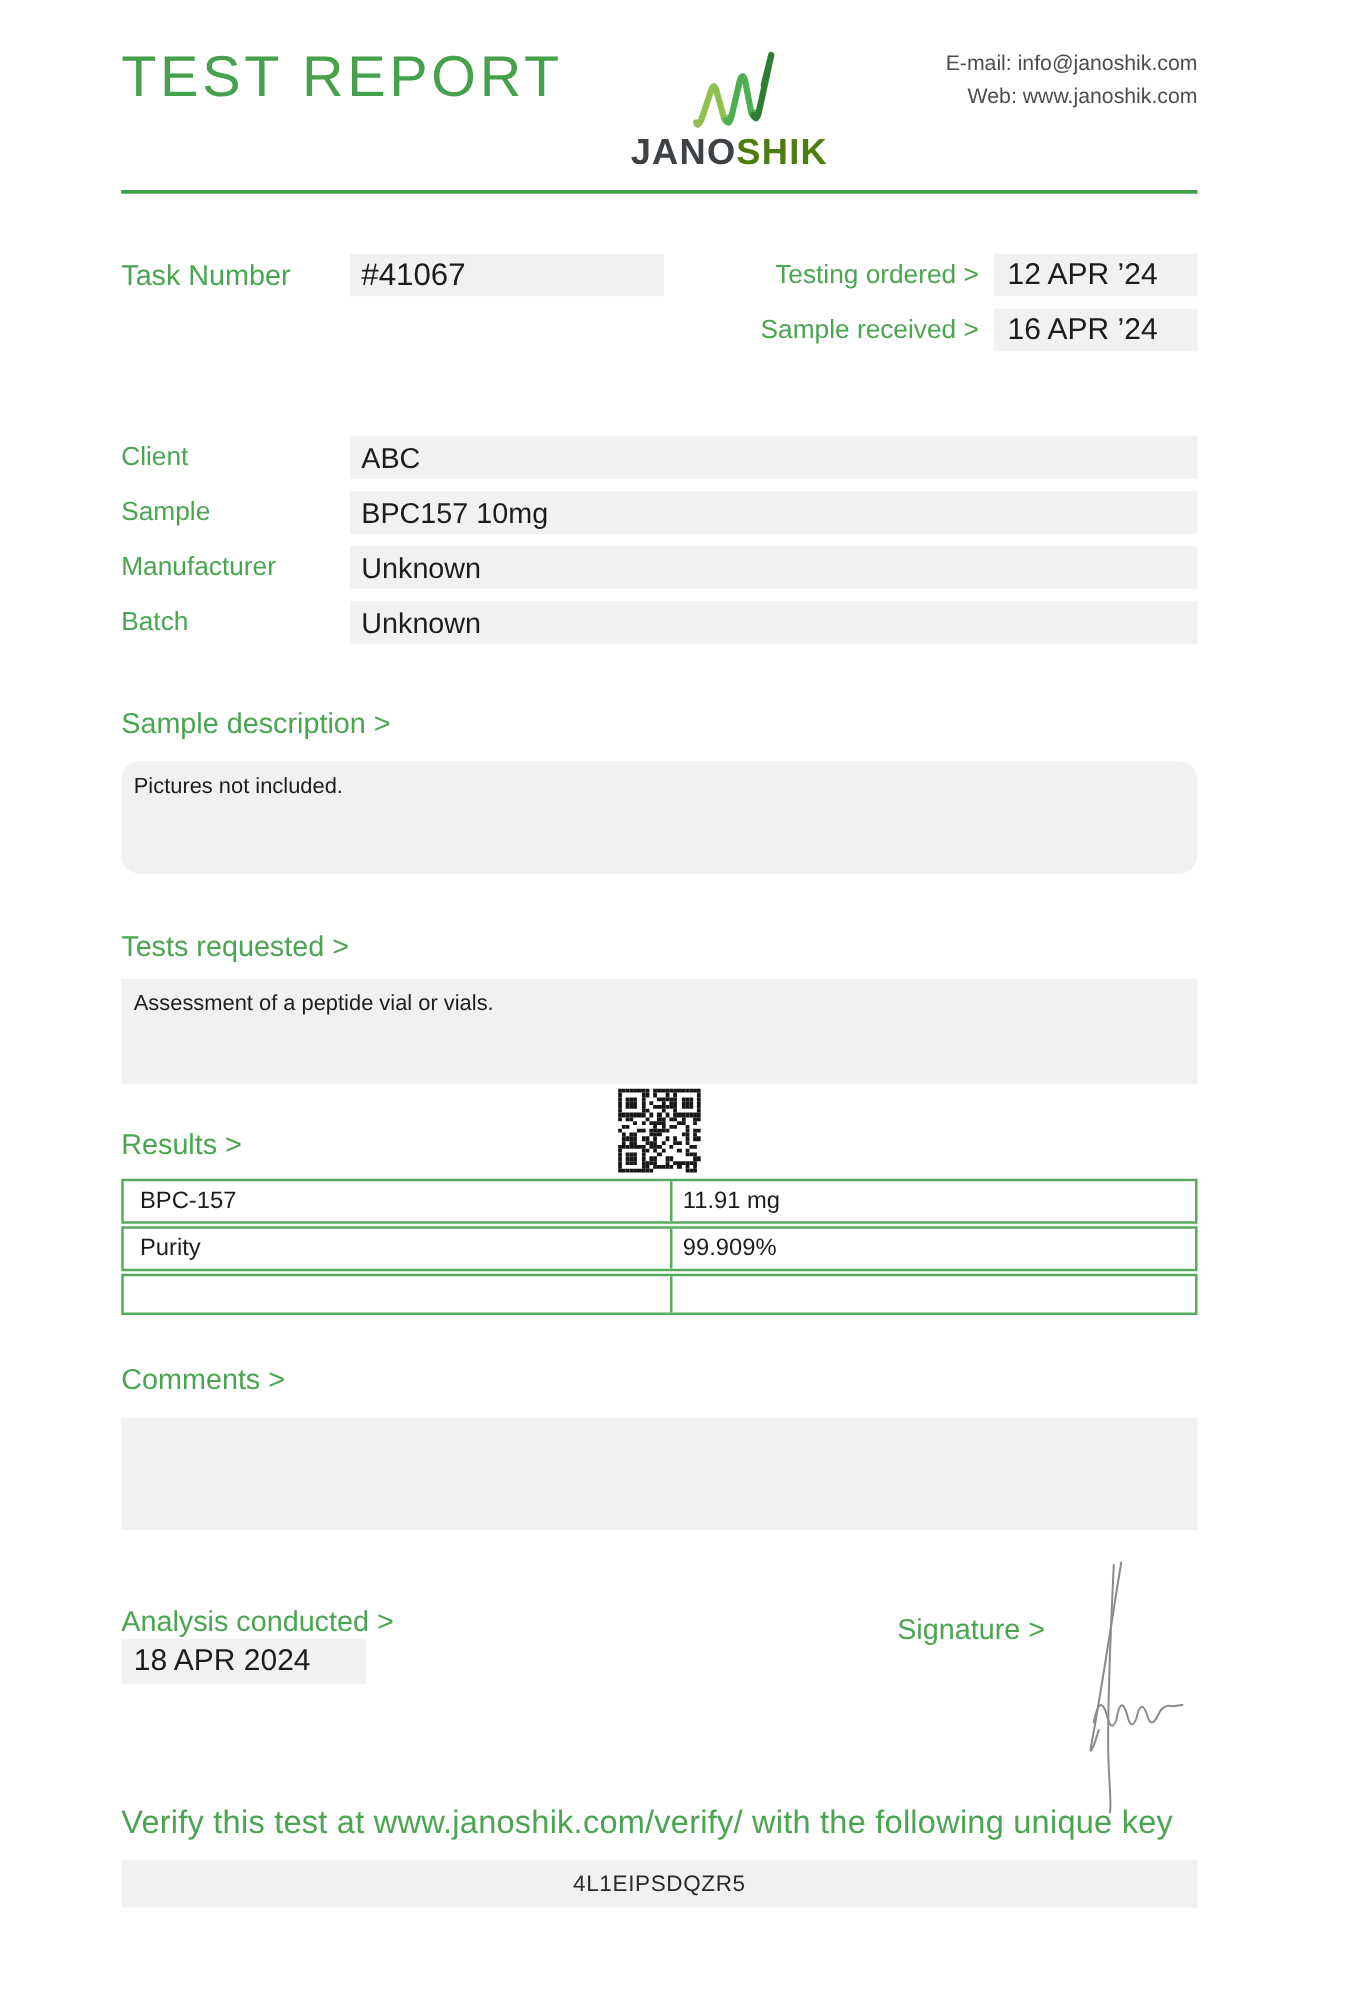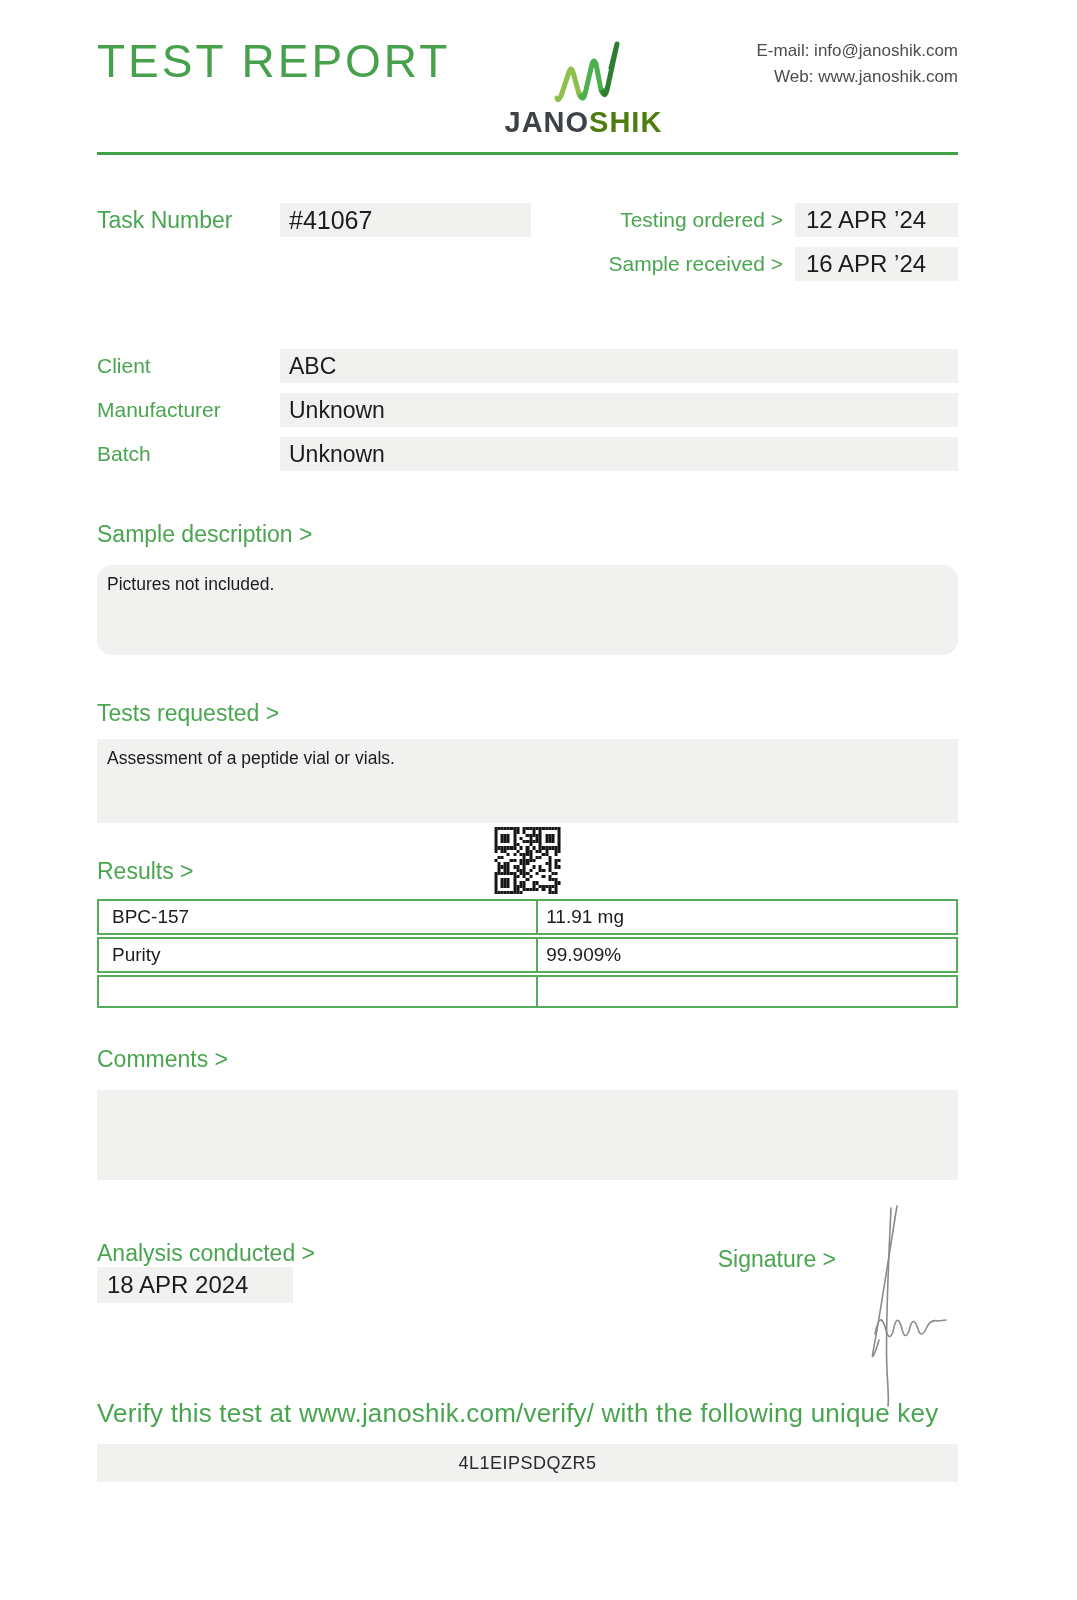--- a/index.html
+++ b/index.html
@@ -114,20 +114,24 @@
       </div>
     </div>
   </div>
 
   <div class="info">
     <div class="info-row">
       <span class="lbl green">Client</span>
       <span class="val field">ABC</span>
     </div>
     <div class="info-row">
+      <span class="lbl green">Sample</span>
+      <span class="val field">BPC157 10mg</span>
+    </div>
+    <div class="info-row">
       <span class="lbl green">Manufacturer</span>
       <span class="val field">Unknown</span>
     </div>
     <div class="info-row">
       <span class="lbl green">Batch</span>
       <span class="val field">Unknown</span>
     </div>
   </div>
 
   <div class="sec-head green h-sampledesc">Sample description &gt;</div>

